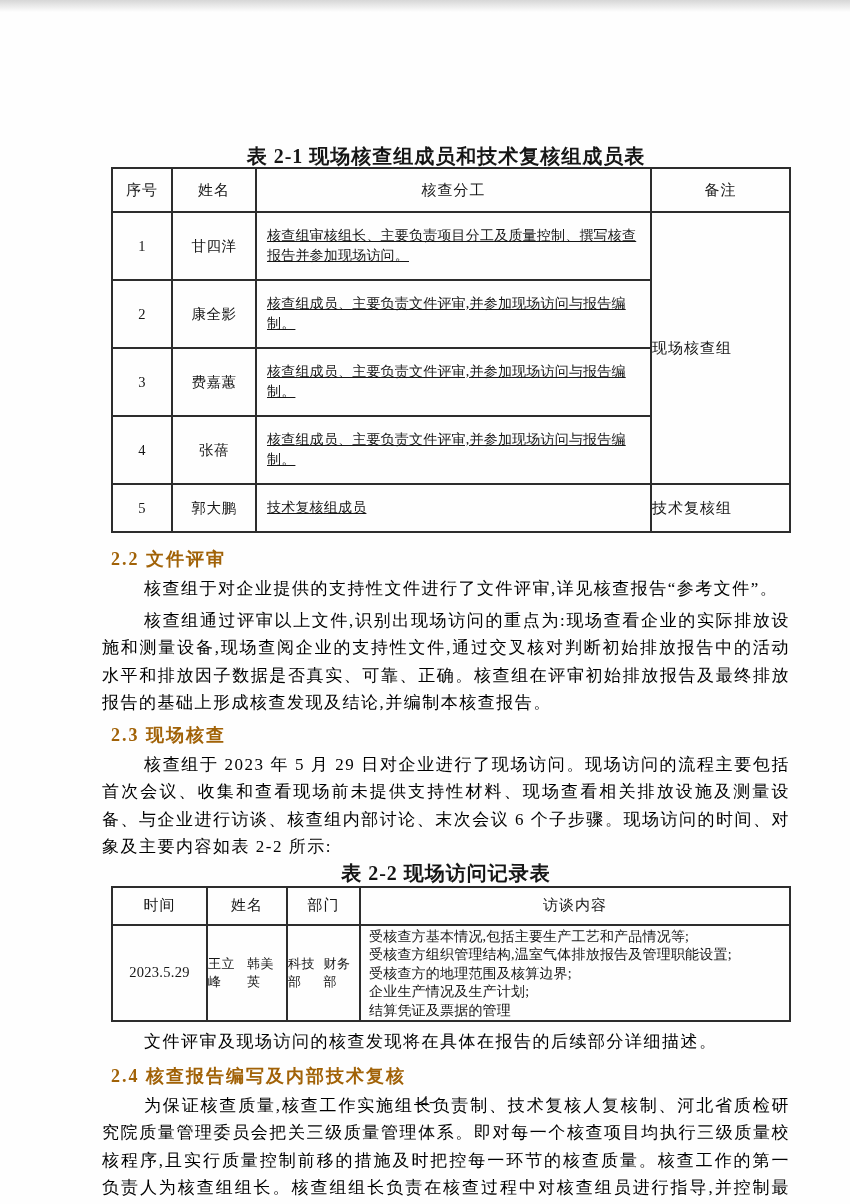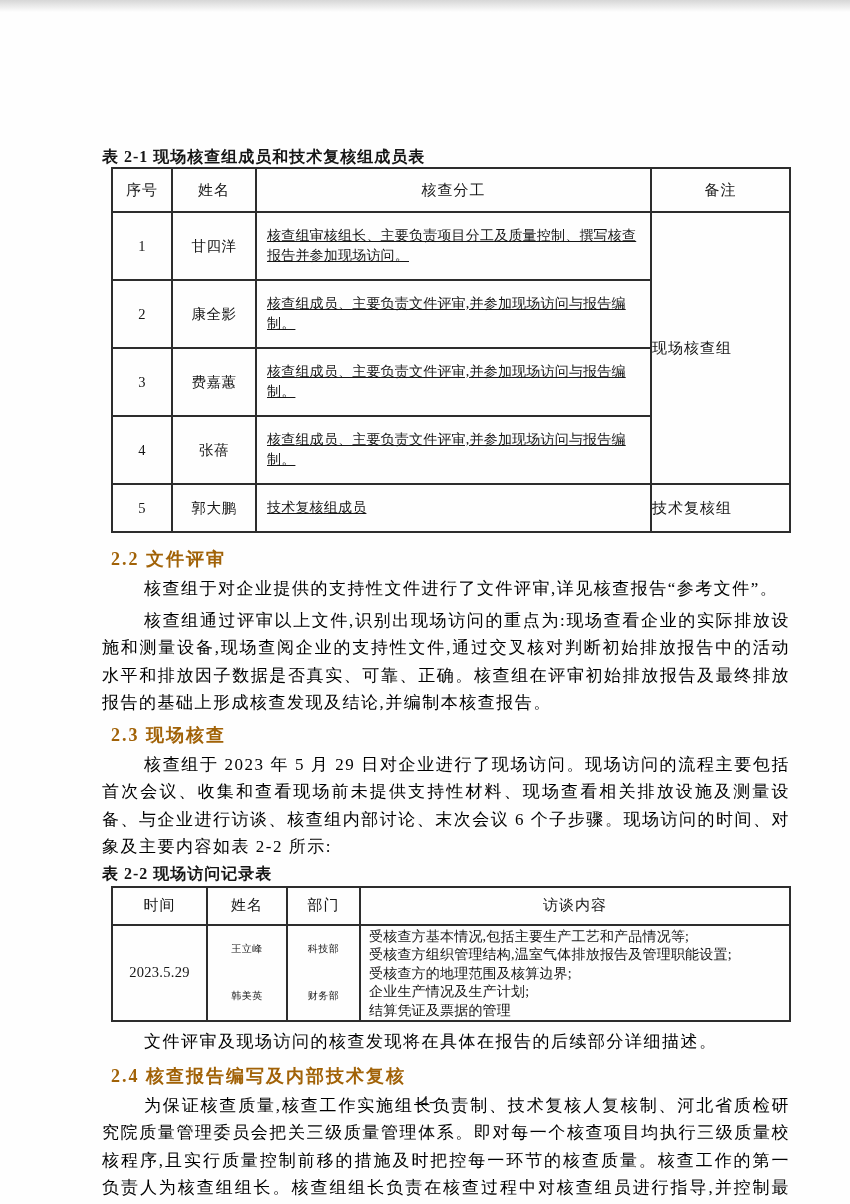--- a/index.html
+++ b/index.html
@@ -12,21 +12,21 @@
     position:relative; width:850px; height:1204px;
     background:#fefefe; overflow:hidden; color:#161616;
   }
   .scan-top {
     position:absolute; top:0; left:0; right:0; height:12px;
     background:linear-gradient(180deg, rgba(150,150,150,0.38), rgba(255,255,255,0));
   }
   .content { position:absolute; left:102px; top:146px; width:688px; }
 
   .tcaption {
-    font-size:16px; font-weight:700; 
+    font-size:20px; font-weight:700; text-align:center;
     letter-spacing:1px; height:21px; line-height:21px;
   }
 
   table { border-collapse:collapse; table-layout:fixed; width:678px; margin-left:9px; }
   th, td { border:2px solid #2d2d2d; padding:0; }
   th { font-size:15px; font-weight:400; text-align:center; letter-spacing:1px; }
   .t1 th { font-weight:400; }
   .hrow1 { height:44px; }
   .r-1 { height:50px; } .r-2 { height:45px; } .r-3 { height:44px; }
   .r-4 { height:44px; } .r-5 { height:34px; }
@@ -45,22 +45,22 @@
   .para {
     margin:0; margin-top:4px; font-size:17px; line-height:27.5px;
     letter-spacing:1.5px; text-align:justify; text-indent:42px; color:#000000;
   }
   .cap2 { margin-top:2px; }
   .t2 { margin-top:2px; }
   .hrow2 { height:38px; }
   .vrow { height:94px; }
   .cell-time { text-align:center; font-size:14.5px; letter-spacing:0.3px; }
   .stack {
-    display:flex; flex-direction:column; justify-content:space-around;
-    align-items:center; height:94px; font-size:10px; letter-spacing:0.5px;font-family:Liberation Mono, monospace;
+    display:flex; flex-direction:row; justify-content:space-around;
+    align-items:center; height:94px; font-size:13px; letter-spacing:0.5px;font-family:Liberation Mono, monospace;
   }
   .cell-topics { vertical-align:top; }
   .topics { padding:2px 8px 0 8px; font-size:14px; line-height:18.5px; letter-spacing:0.2px; }
   .after-para { margin-top:6px; }
 
   .footer {
     position:absolute; left:0; right:0; top:1094px; text-align:center;
     font-size:14px; letter-spacing:1px; color:#1a1a1a;
   }
 </style>

